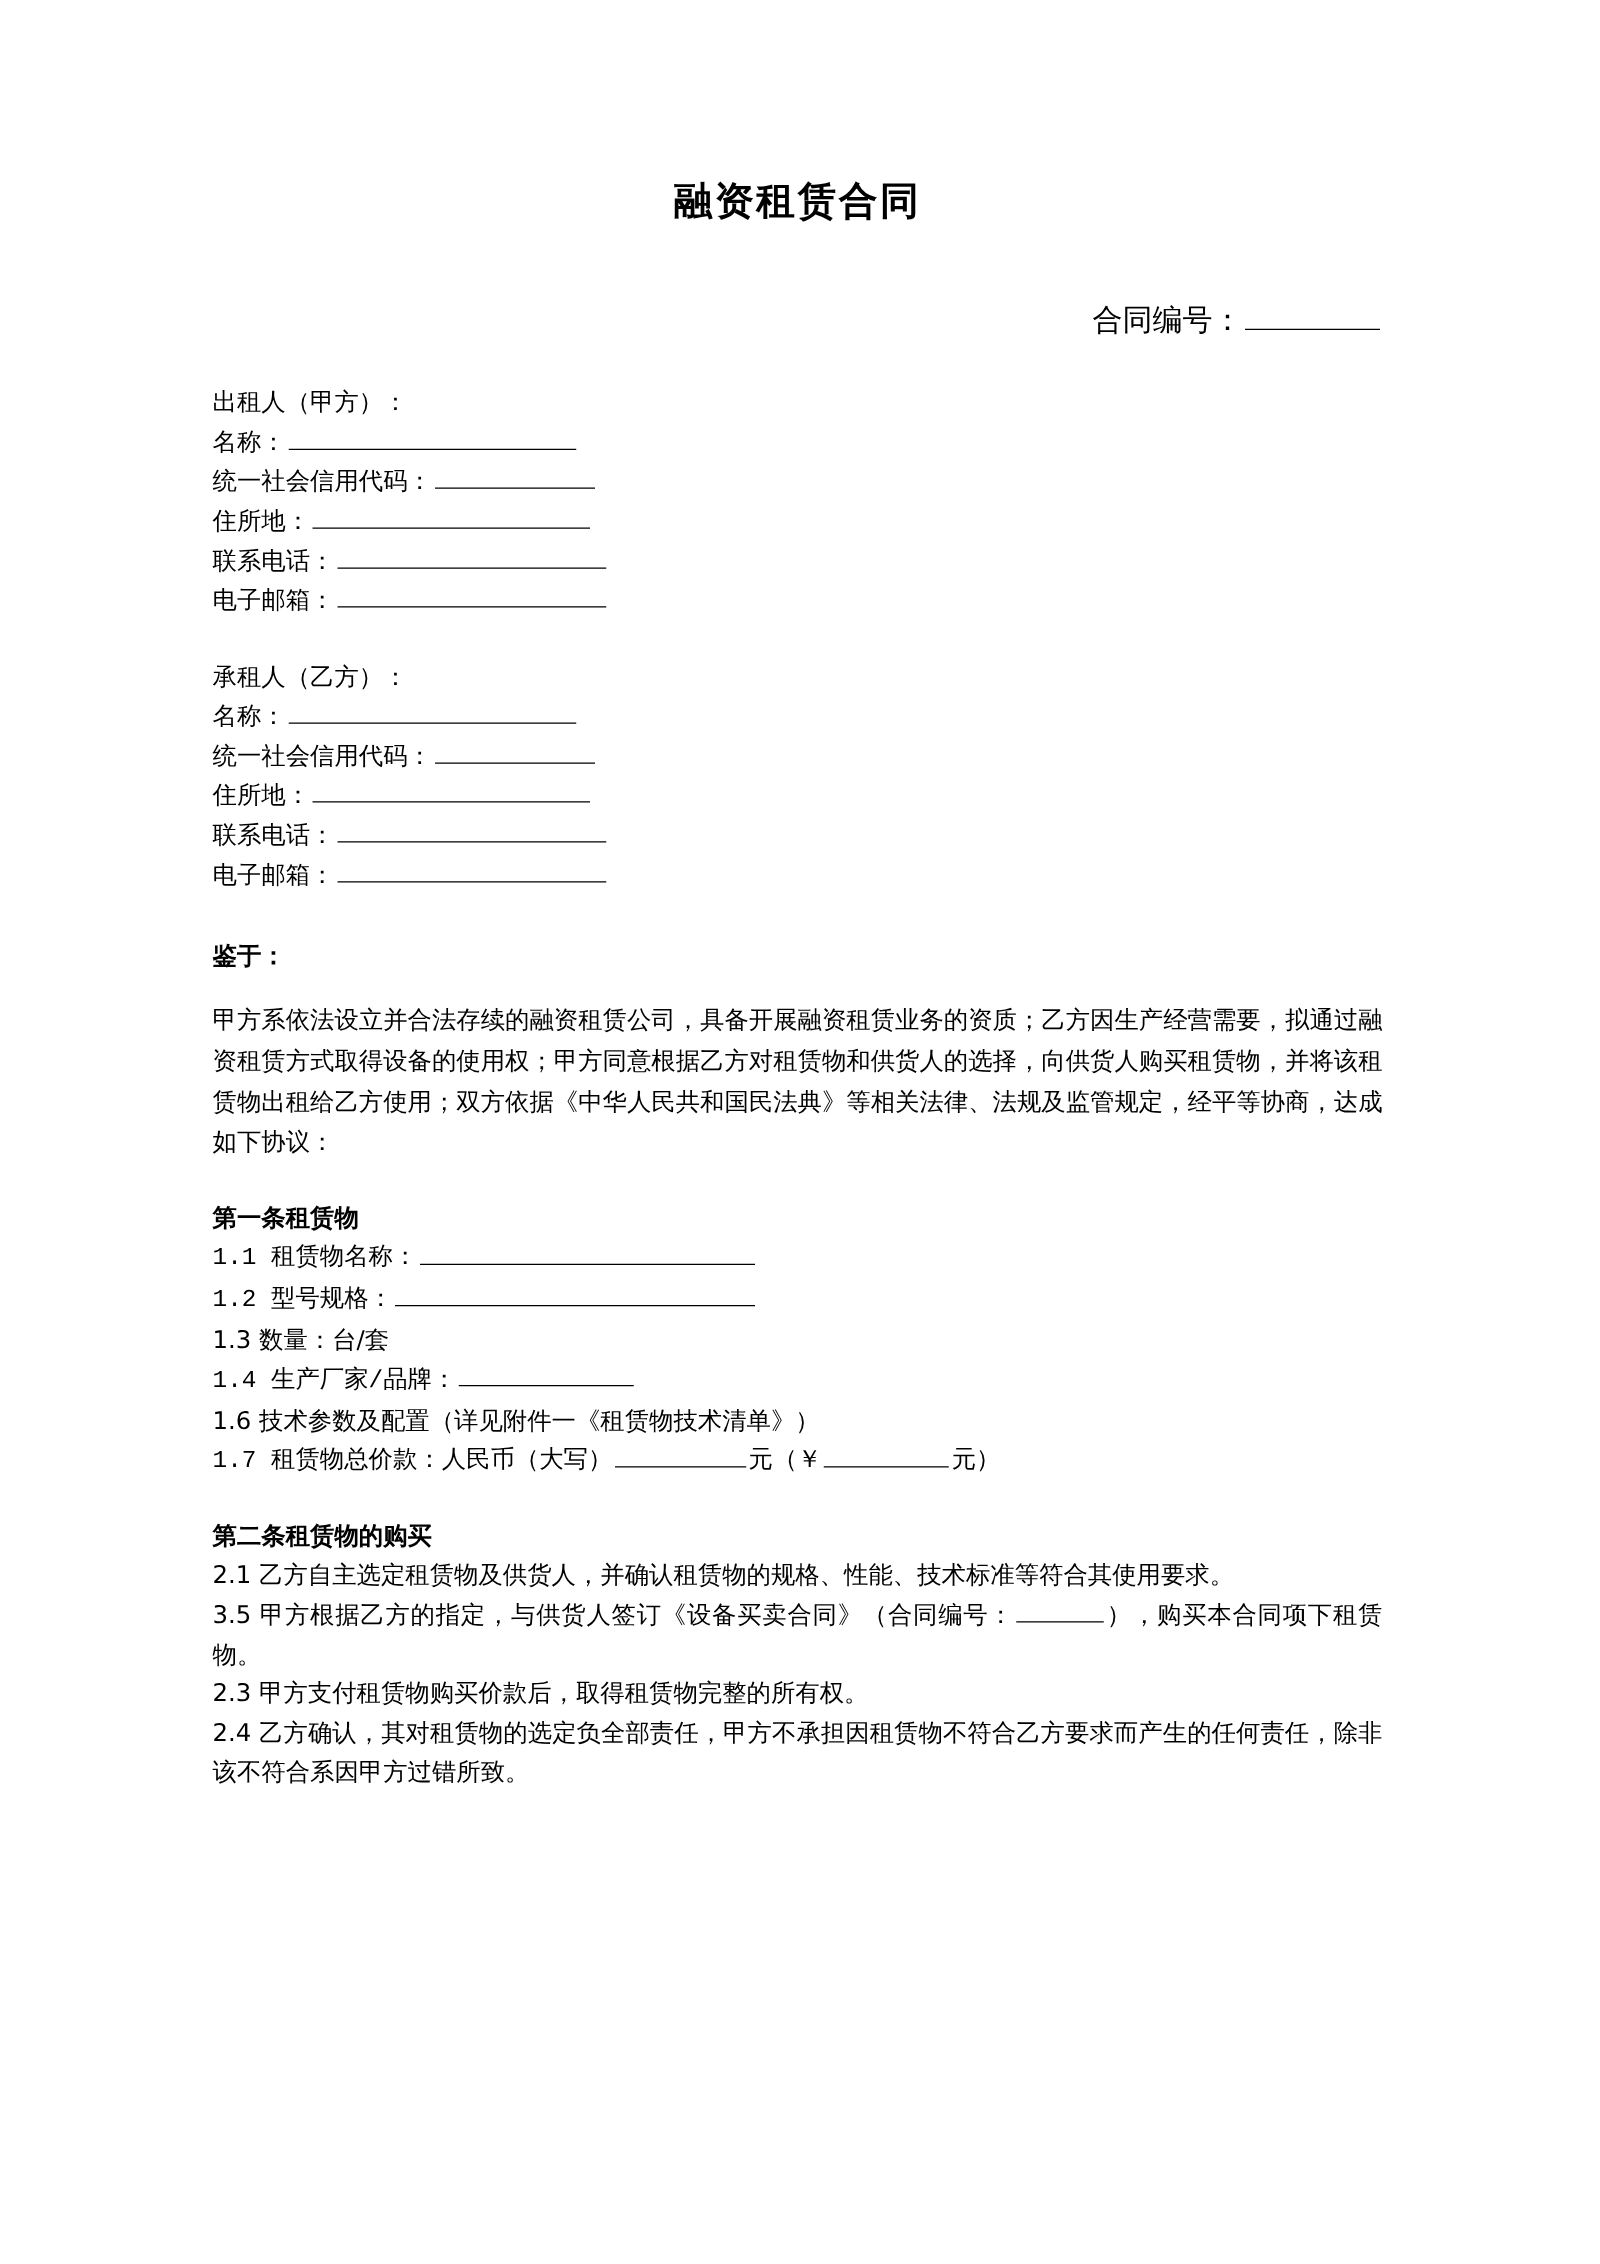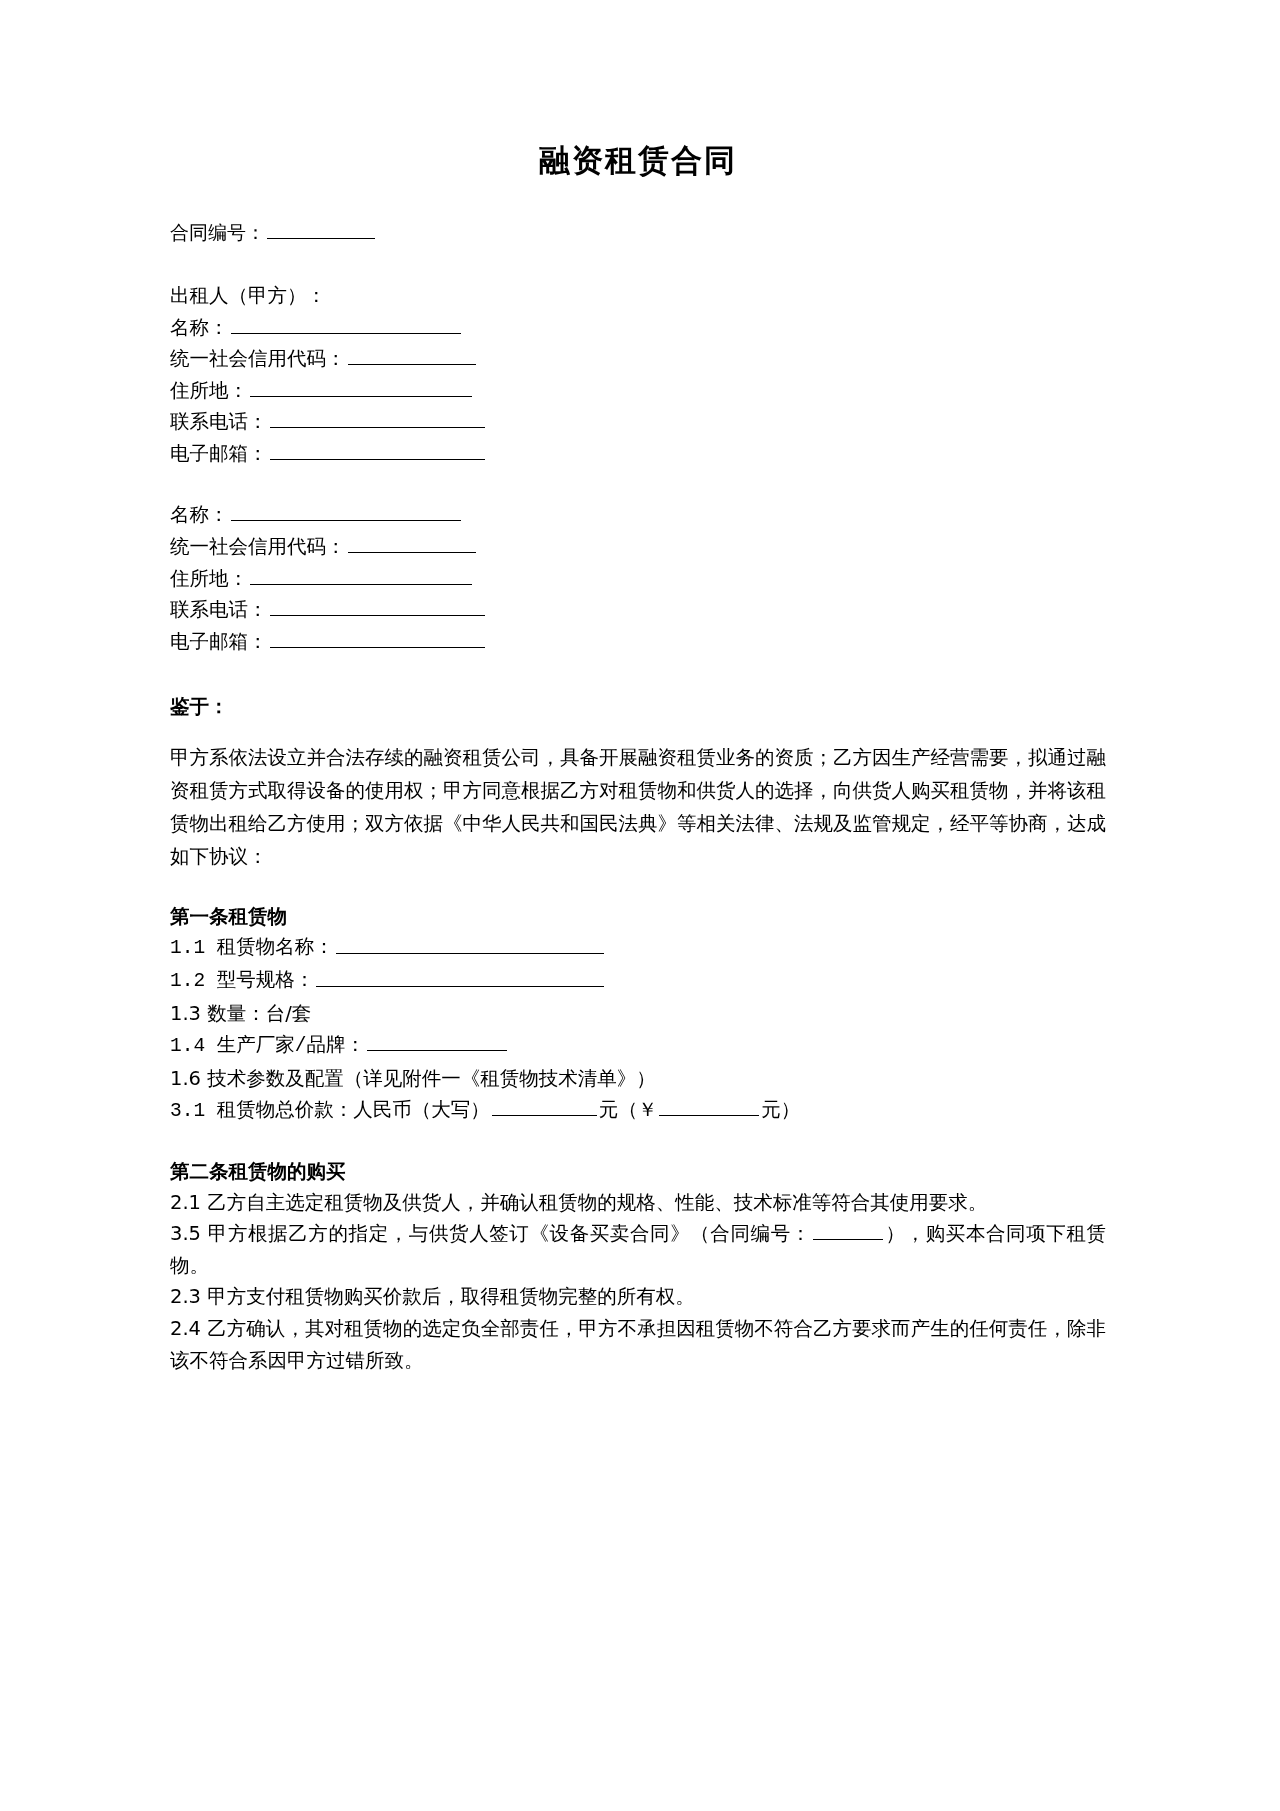--- a/index.html
+++ b/index.html
@@ -23,23 +23,23 @@
   }
   .doc-title {
     text-align: center;
     font-size: 31px;
     font-weight: 700;
     letter-spacing: 2px;
     margin: 22px 0 0 0;
     font-family: "Liberation Serif", "DejaVu Serif", serif;
   }
   .contract-no-row {
-    margin-top: 36px;
-    text-align: left;
-    font-size: 19px;
+    margin-top: 56px;
+    text-align: right;
+    font-size: 24px;
     font-family: "DejaVu Sans", "Liberation Sans", sans-serif;
     padding-right: 0px;
   }
   .blank {
     display: inline-block;
     border-bottom: 1.6px solid #000;
     vertical-align: baseline;
     height: 1.05em;
     margin: 0 2px;
   }
@@ -114,38 +114,39 @@
   <div class="party-block">
     <div class="party-head">出租人（甲方）：</div>
     <div class="field-line"><span>名称：</span><span class="blank b-name"></span></div>
     <div class="field-line"><span>统一社会信用代码：</span><span class="blank b-credit"></span></div>
     <div class="field-line"><span>住所地：</span><span class="blank b-addr"></span></div>
     <div class="field-line"><span>联系电话：</span><span class="blank b-phone"></span></div>
     <div class="field-line"><span>电子邮箱：</span><span class="blank b-email"></span></div>
   </div>
 
   <div class="party-block second">
+    <div class="party-head">承租人（乙方）：</div>
     <div class="field-line"><span>名称：</span><span class="blank b-name"></span></div>
     <div class="field-line"><span>统一社会信用代码：</span><span class="blank b-credit"></span></div>
     <div class="field-line"><span>住所地：</span><span class="blank b-addr"></span></div>
     <div class="field-line"><span>联系电话：</span><span class="blank b-phone"></span></div>
     <div class="field-line"><span>电子邮箱：</span><span class="blank b-email"></span></div>
   </div>
 
   <div class="recital-head">鉴于：</div>
   <div class="recital-body">甲方系依法设立并合法存续的融资租赁公司，具备开展融资租赁业务的资质；乙方因生产经营需要，拟通过融资租赁方式取得设备的使用权；甲方同意根据乙方对租赁物和供货人的选择，向供货人购买租赁物，并将该租赁物出租给乙方使用；双方依据《中华人民共和国民法典》等相关法律、法规及监管规定，经平等协商，达成如下协议：</div>
 
   <div class="section">
     <div class="section-title">第一条租赁物</div>
     <div class="clause nowrap"><span>1.1 租赁物名称：</span><span class="blank b-goods"></span></div>
     <div class="clause nowrap"><span>1.2 型号规格：</span><span class="blank b-model"></span></div>
     <div class="clause">1.3 数量：台/套</div>
     <div class="clause nowrap"><span>1.4 生产厂家/品牌：</span><span class="blank b-maker"></span></div>
     <div class="clause">1.6 技术参数及配置（详见附件一《租赁物技术清单》）</div>
-    <div class="clause nowrap"><span>3.1 租赁物总价款：人民币（大写）</span><span class="blank b-amt"></span><span>元（￥</span><span class="blank b-amt2"></span><span>元）</span></div>
+    <div class="clause nowrap"><span>1.7 租赁物总价款：人民币（大写）</span><span class="blank b-amt"></span><span>元（￥</span><span class="blank b-amt2"></span><span>元）</span></div>
   </div>
 
   <div class="section">
     <div class="section-title">第二条租赁物的购买</div>
     <div class="clause">2.1 乙方自主选定租赁物及供货人，并确认租赁物的规格、性能、技术标准等符合其使用要求。</div>
     <div class="clause"><span>3.5 甲方根据乙方的指定，与供货人签订《设备买卖合同》（合同编号：</span><span class="blank b-ctr-no2"></span><span>），购买本合同项下租赁物。</span></div>
     <div class="clause">2.3 甲方支付租赁物购买价款后，取得租赁物完整的所有权。</div>
     <div class="clause">2.4 乙方确认，其对租赁物的选定负全部责任，甲方不承担因租赁物不符合乙方要求而产生的任何责任，除非该不符合系因甲方过错所致。</div>
   </div>
 

